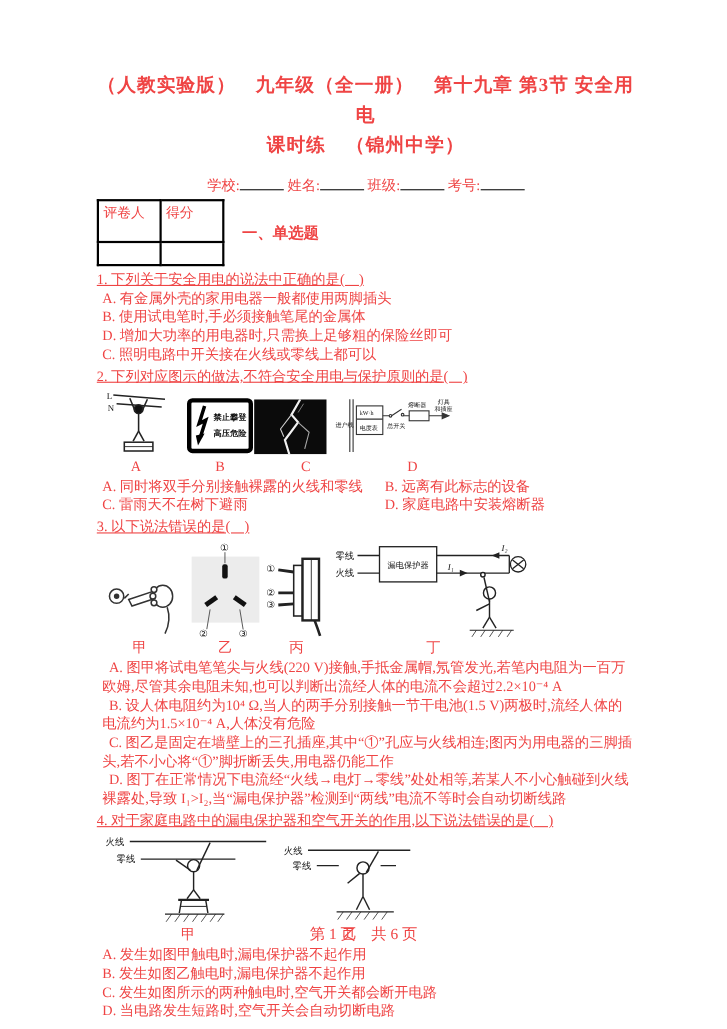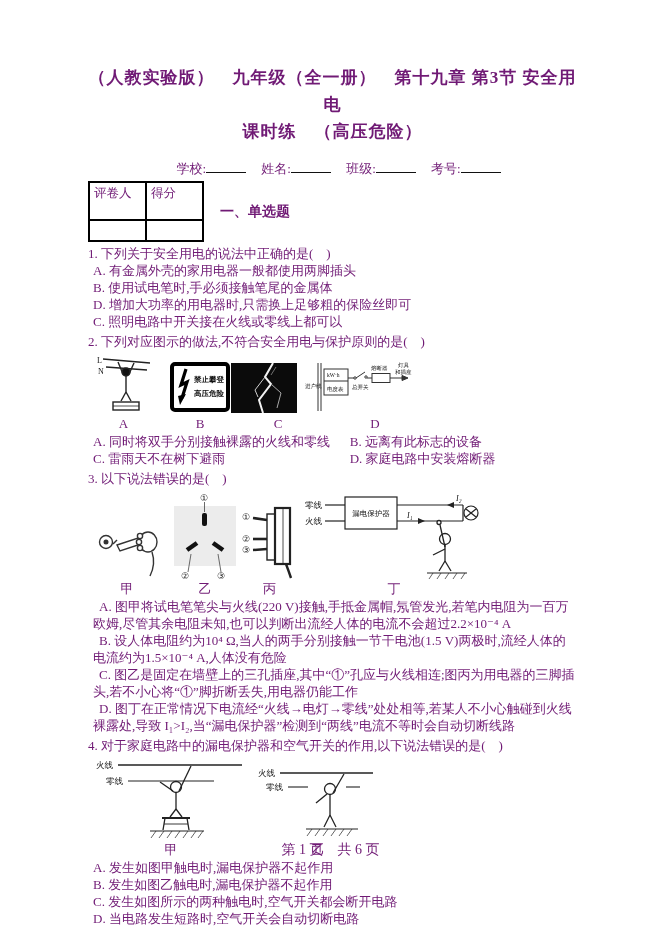--- a/index.html
+++ b/index.html
@@ -1,50 +1,50 @@
 <!DOCTYPE html>
 <html><head>
 <meta charset="utf-8">
 <style>
   * { margin:0; padding:0; box-sizing:border-box; }
   html,body { background:#ffffff; }
-  .page { position:relative; width:661px; height:935px; background:#fff; color:#701a75;
+  .page { position:relative; width:661px; height:935px; background:#fff; color:#ef4444;
           font-family:"Liberation Serif","DejaVu Serif",serif; overflow:hidden; }
   .content { padding:64px 84px 0 88px; }
   .title { text-align:center; font-size:17px; font-weight:bold; line-height:27px; letter-spacing:1px; }
   .info-line { margin-top:15px; text-align:center; font-size:13px; white-space:nowrap; }
-  .info-line .lbl { margin-left:12px; }
+  .info-line .lbl { margin-left:0; }
   .blank { display:inline-block; width:40px; height:13px; border-bottom:1.2px solid #111; }
   .grader-row { display:flex; margin-top:3px; }
   table.grader { border-collapse:collapse; }
   table.grader td { border:2px solid #000; width:57px; font-size:12.5px; padding:2px 4px; vertical-align:top; }
   table.grader tr.hdr td { height:38px; }
   table.grader tr.empty td { height:21px; }
   .section-title { font-weight:bold; font-size:14px; margin:22px 0 0 16px; }
   .q { font-size:13px; line-height:17px; }
-  .stem { margin-top:3px; }
+  .stem { margin-top:3px;text-decoration:underline; }
   .opt { padding-left:5px; }
   .optml { text-indent:6px; }
   .opt2col { display:grid; grid-template-columns:52.5% 47.5%; }
   .figrow { display:flex; align-items:flex-end; margin:5px 0 2px 8px; }
   .figcol { display:flex; flex-direction:column; align-items:center; }
   .figlabel { font-size:13px; line-height:15px; margin-top:1px; text-align:center; }
   svg { display:block; }
   svg text { font-family:"Liberation Serif","DejaVu Serif",serif; fill:#111; }
   .footer { position:absolute; left:0; right:0; bottom:76px; text-align:center; font-size:14px; }
 </style>
 </head>
 <body>
 
 <div class="page">
   <div class="content">
 
     <div class="title">
       <div>（人教实验版）　九年级（全一册）　第十九章 第3节 安全用电</div>
-      <div>课时练　（高压危险）</div>
+      <div>课时练　（锦州中学）</div>
     </div>
 
     <div class="info-line">
       <span class="lbl">学校:</span><span class="blank"></span>
       <span class="lbl">姓名:</span><span class="blank"></span>
       <span class="lbl">班级:</span><span class="blank"></span>
       <span class="lbl">考号:</span><span class="blank"></span>
     </div>
 
     <div class="grader-row">

